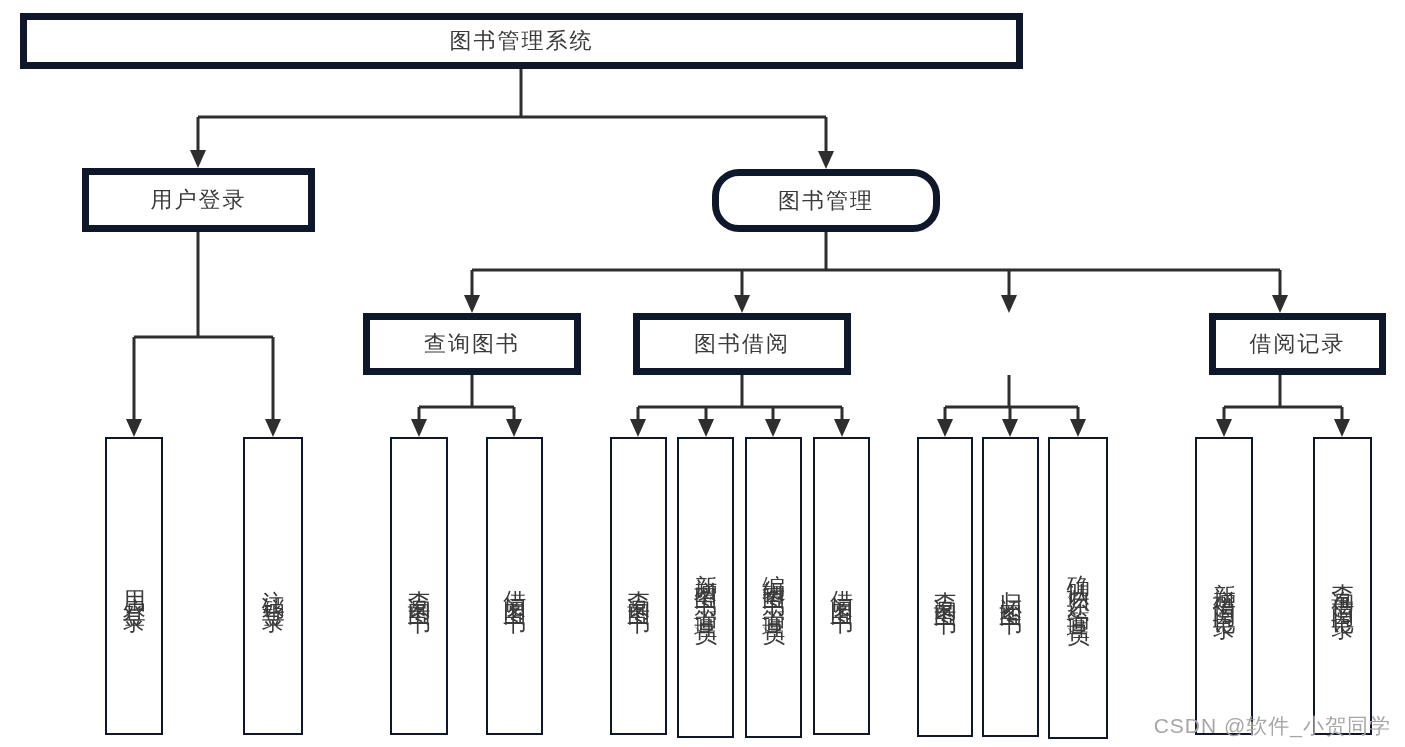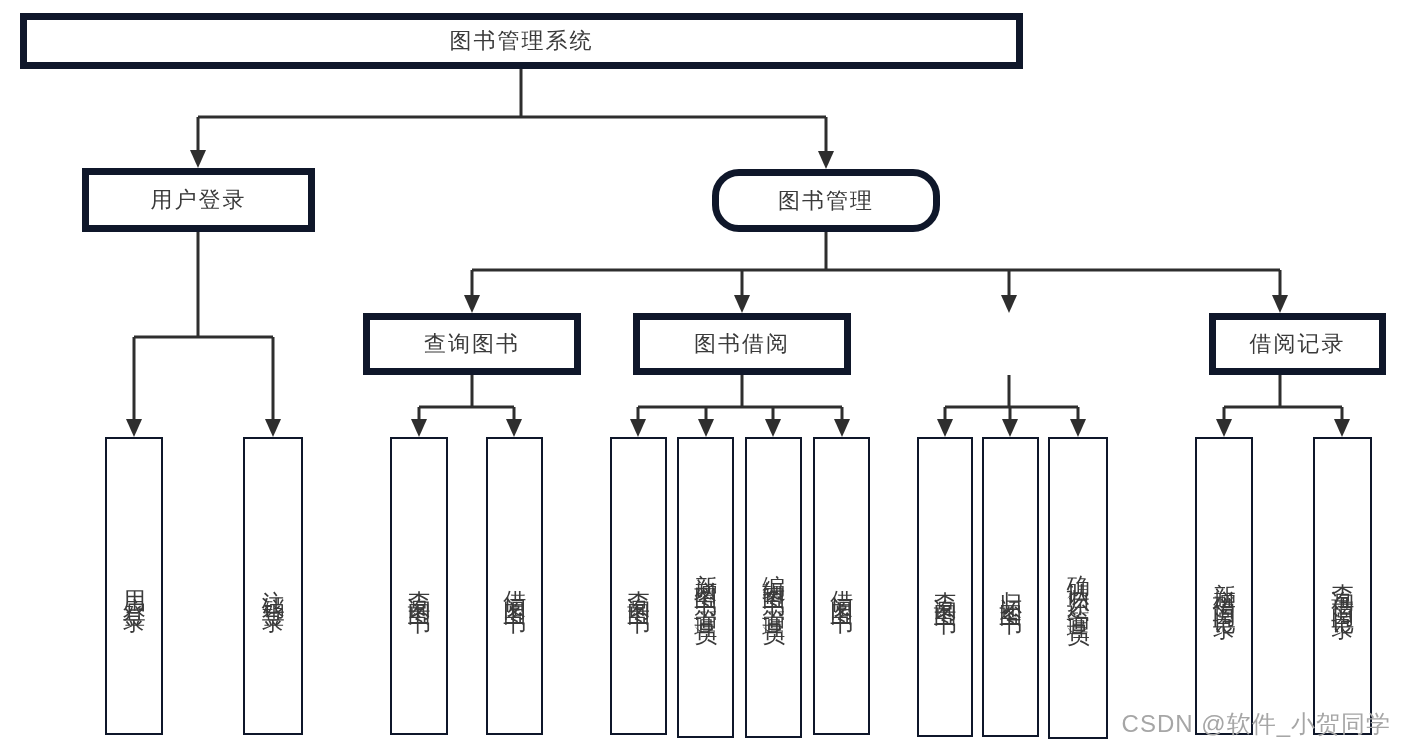--- a/index.html
+++ b/index.html
@@ -37,21 +37,21 @@
     text-orientation: mixed;
     font-size: 23px;
     letter-spacing: 7px;
     line-height: 1.1;
     white-space: nowrap;
   }
   #watermark {
     position: absolute;
     right: 14px;
     bottom: 7px;
-    font-size: 24px;
+    font-size: 21px;
     color: #a6a6a6;
     letter-spacing: 1px;
   }
 </style>
 </head>
 <body>
 
 <div id="stage">
 
   <svg id="connectors" viewBox="0 0 1405 747" xmlns="http://www.w3.org/2000/svg" aria-hidden="true">

